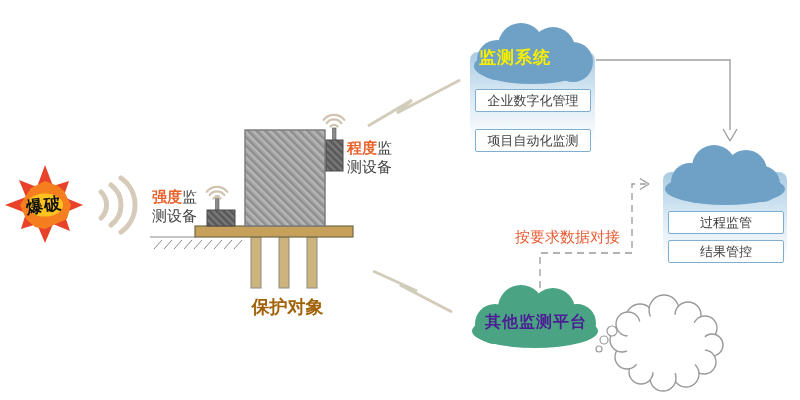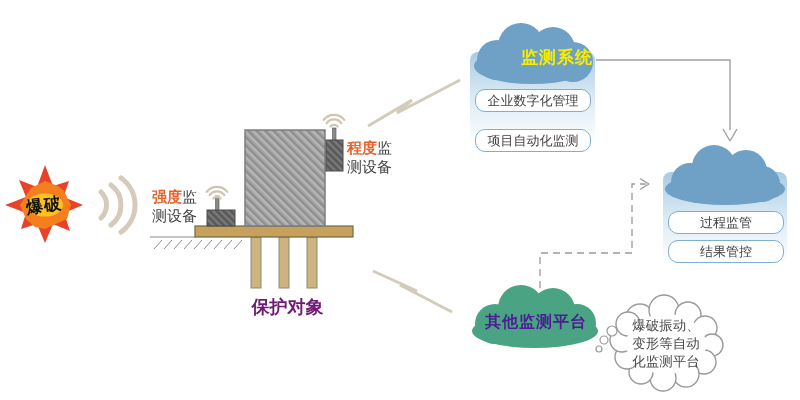--- a/index.html
+++ b/index.html
@@ -2,29 +2,29 @@
 <html><head>
 <meta charset="utf-8">
 <style>
   html,body{margin:0;padding:0;}
   body{font-family:"DejaVu Sans","Liberation Sans",sans-serif;background:#fff;}
   .canvas{position:relative;width:800px;height:400px;background:#ffffff;overflow:hidden;}
   svg.layer{position:absolute;left:0;top:0;z-index:2;}
   
   .panel{position:absolute;z-index:1;border-radius:8px;background:linear-gradient(#a9cbe3 0%,#d9e9f4 45%,#ffffff 95%);}
   
-  .itembox{position:absolute;z-index:3;height:21px;border:1px solid #7fafd0;border-radius:10px;
+  .itembox{position:absolute;z-index:3;height:21px;border:1px solid #7fafd0;border-radius:2px;
            background:#ffffff;color:#3f3f3f;font-size:13px;line-height:21px;text-align:center;}
   
   .cloudtitle{position:absolute;z-index:3;text-align:center;font-weight:bold;color:#f7ee00;font-size:17px;letter-spacing:1px;}
   .cloudtitle.green{color:#4c1d95;font-size:16px;}
   
   .devlabel{position:absolute;z-index:3;width:58px;font-size:15px;line-height:19px;color:#3f3f3f;word-break:break-all;}
   .devlabel .hl{color:#e8622c;font-weight:bold;}
-  .protect{position:absolute;z-index:3;font-size:18px;font-weight:bold;color:#701a75;text-align:center;}
+  .protect{position:absolute;z-index:3;font-size:18px;font-weight:bold;color:#a16207;text-align:center;}
   .explabel{position:absolute;z-index:3;font-size:17px;font-weight:bold;color:#111;transform:rotate(-8deg);letter-spacing:1px;}
   .datalink{position:absolute;z-index:3;font-size:15px;color:#e85c35;}
   .bubbletext{position:absolute;z-index:3;width:78px;font-size:13.5px;line-height:18px;color:#4a4a4a;text-align:center;word-break:break-all;}
 </style>
 </head>
 <body>
 
 <div class="canvas">
 
   <div class="panel" style="left:470px;top:52px;width:125px;height:96px;"></div>
@@ -161,25 +161,25 @@
   </svg>
 
   <div class="explabel" style="left:26px;top:194px;">爆破</div>
 
   <div class="devlabel" style="left:347px;top:139px;"><span class="hl">程度</span><span>监测设备</span></div>
 
   <div class="devlabel" style="left:152px;top:188px;"><span class="hl">强度</span><span>监测设备</span></div>
 
   <div class="protect" style="left:240px;top:295px;width:95px;">保护对象</div>
 
-  <div class="cloudtitle" style="left:494px;top:46px;width:126px;">监测系统</div>
+  <div class="cloudtitle" style="left:452px;top:46px;width:126px;">监测系统</div>
   <div class="itembox" style="left:475px;top:89px;width:114px;">企业数字化管理</div>
   <div class="itembox" style="left:475px;top:117px;width:114px;margin-top:12px;">项目自动化监测</div>
 
   <div class="itembox" style="left:668px;top:211px;width:114px;">过程监管</div>
   <div class="itembox" style="left:668px;top:240px;width:114px;">结果管控</div>
 
   <div class="cloudtitle green" style="left:470px;top:312px;width:132px;">其他监测平台</div>
 
-  <div class="bubbletext" style="left:627px;top:316px;">爆破振动、变形等自动化监测平台</div>
 
+  <div class="datalink" style="left:515px;top:228px;">按要求数据对接</div>
 
 </div>
 
 </body></html>

